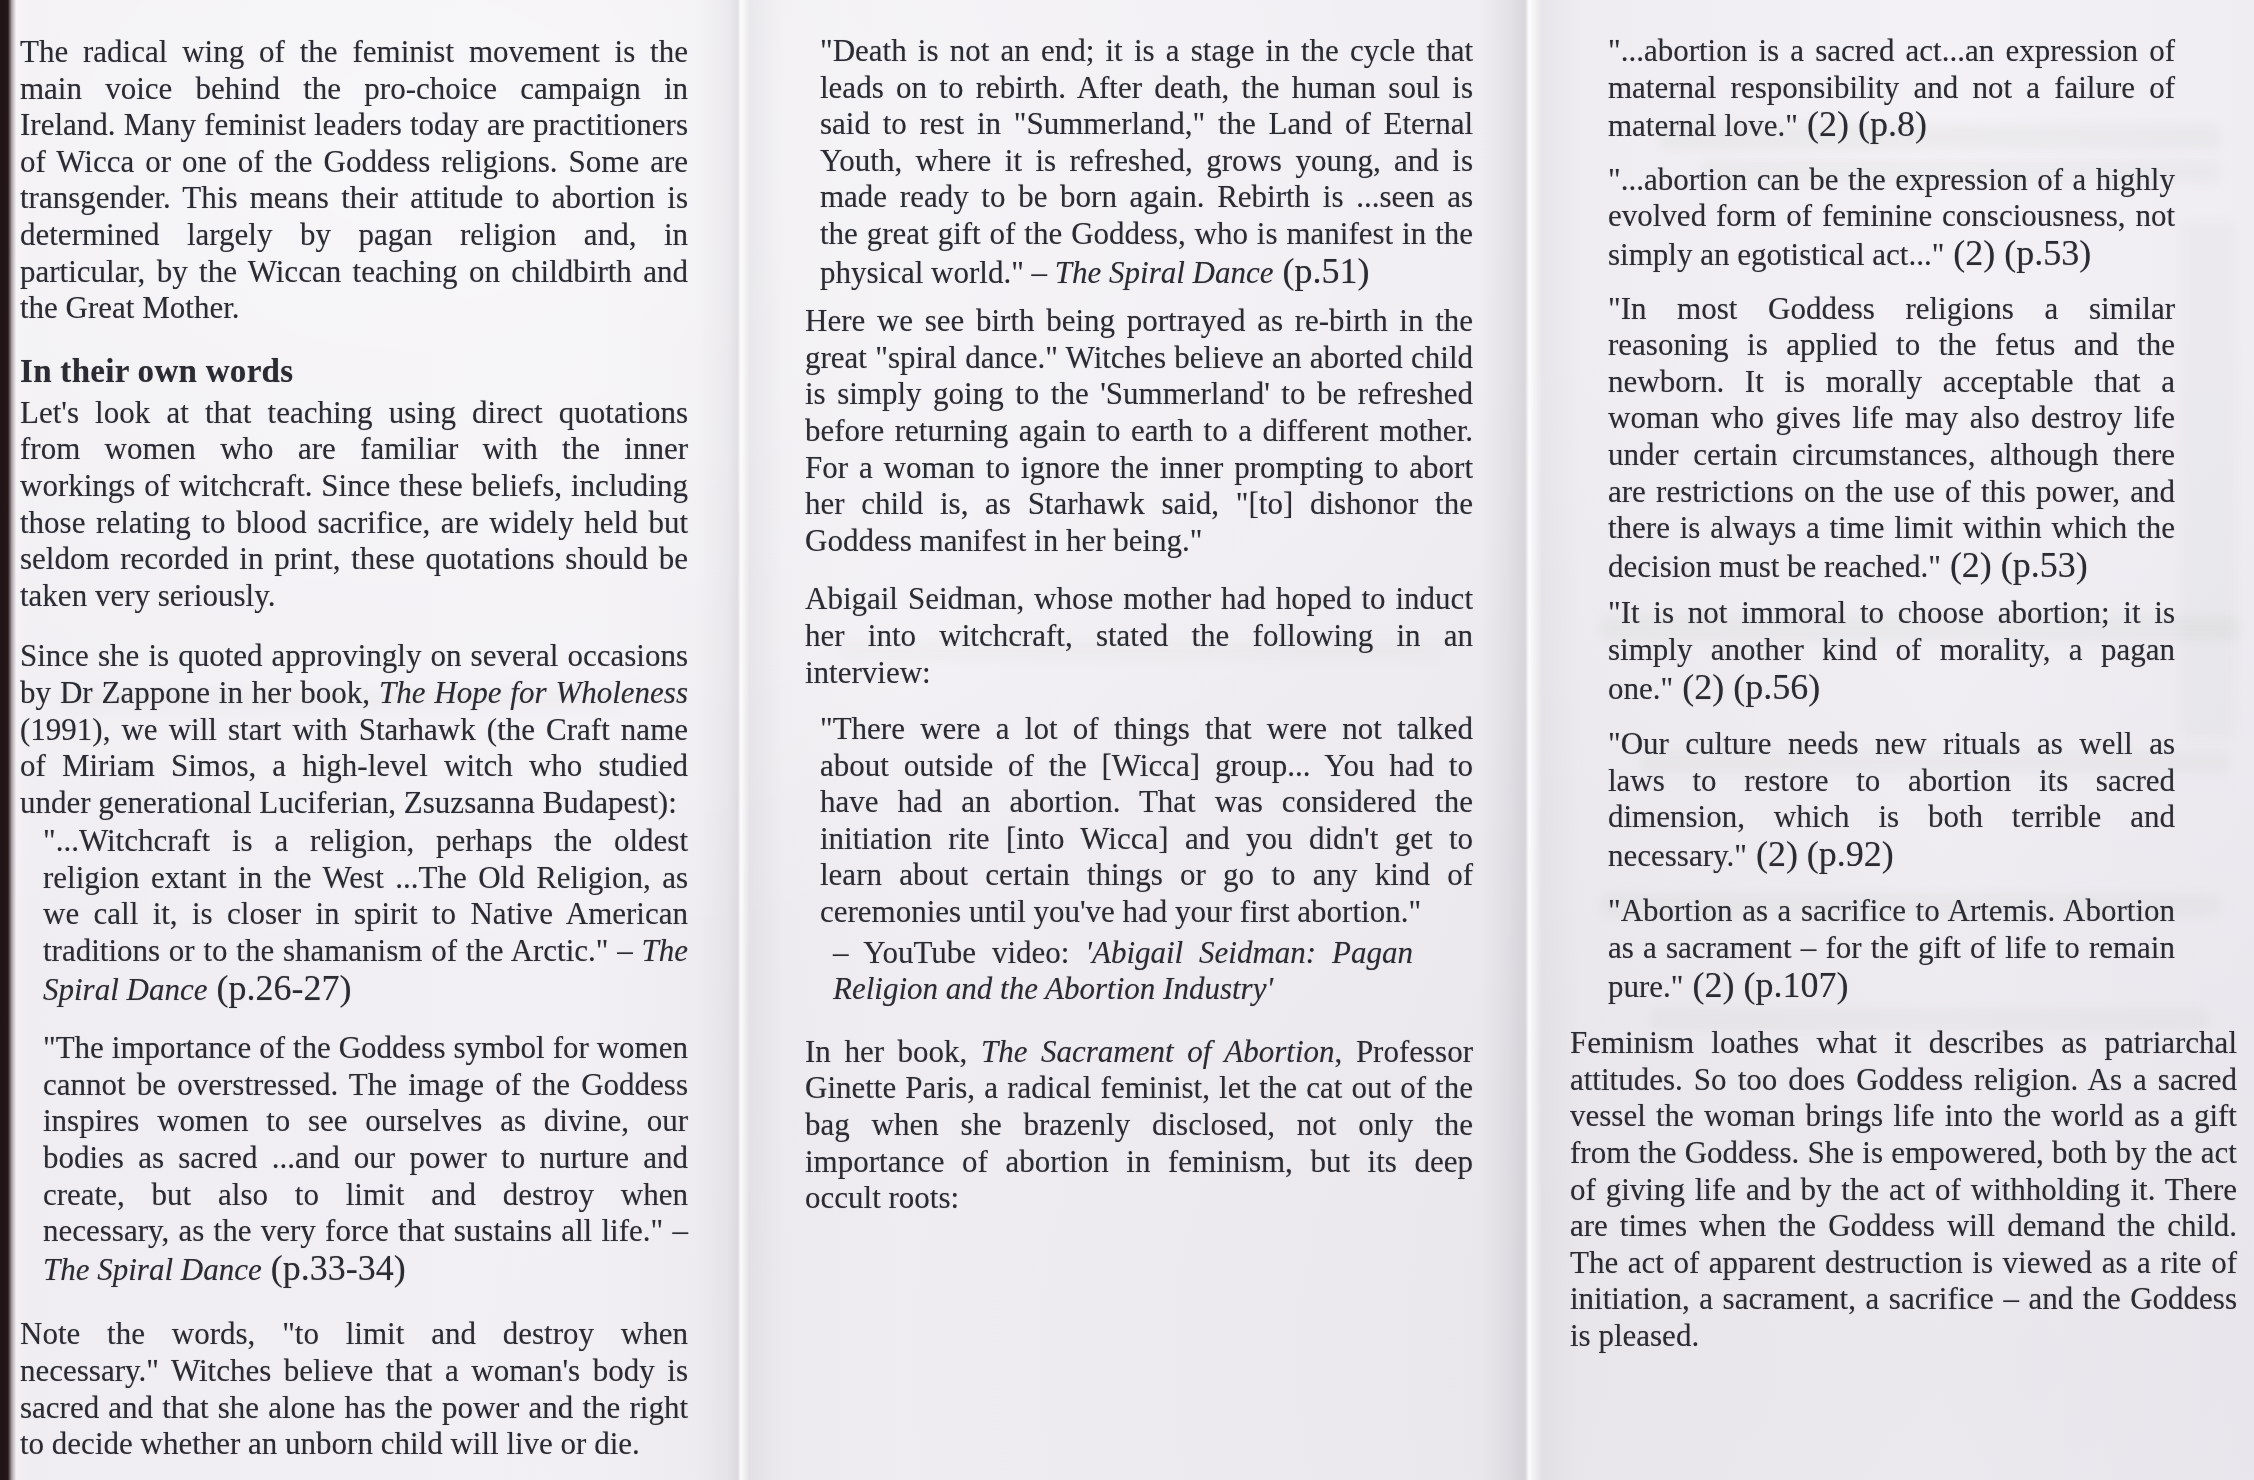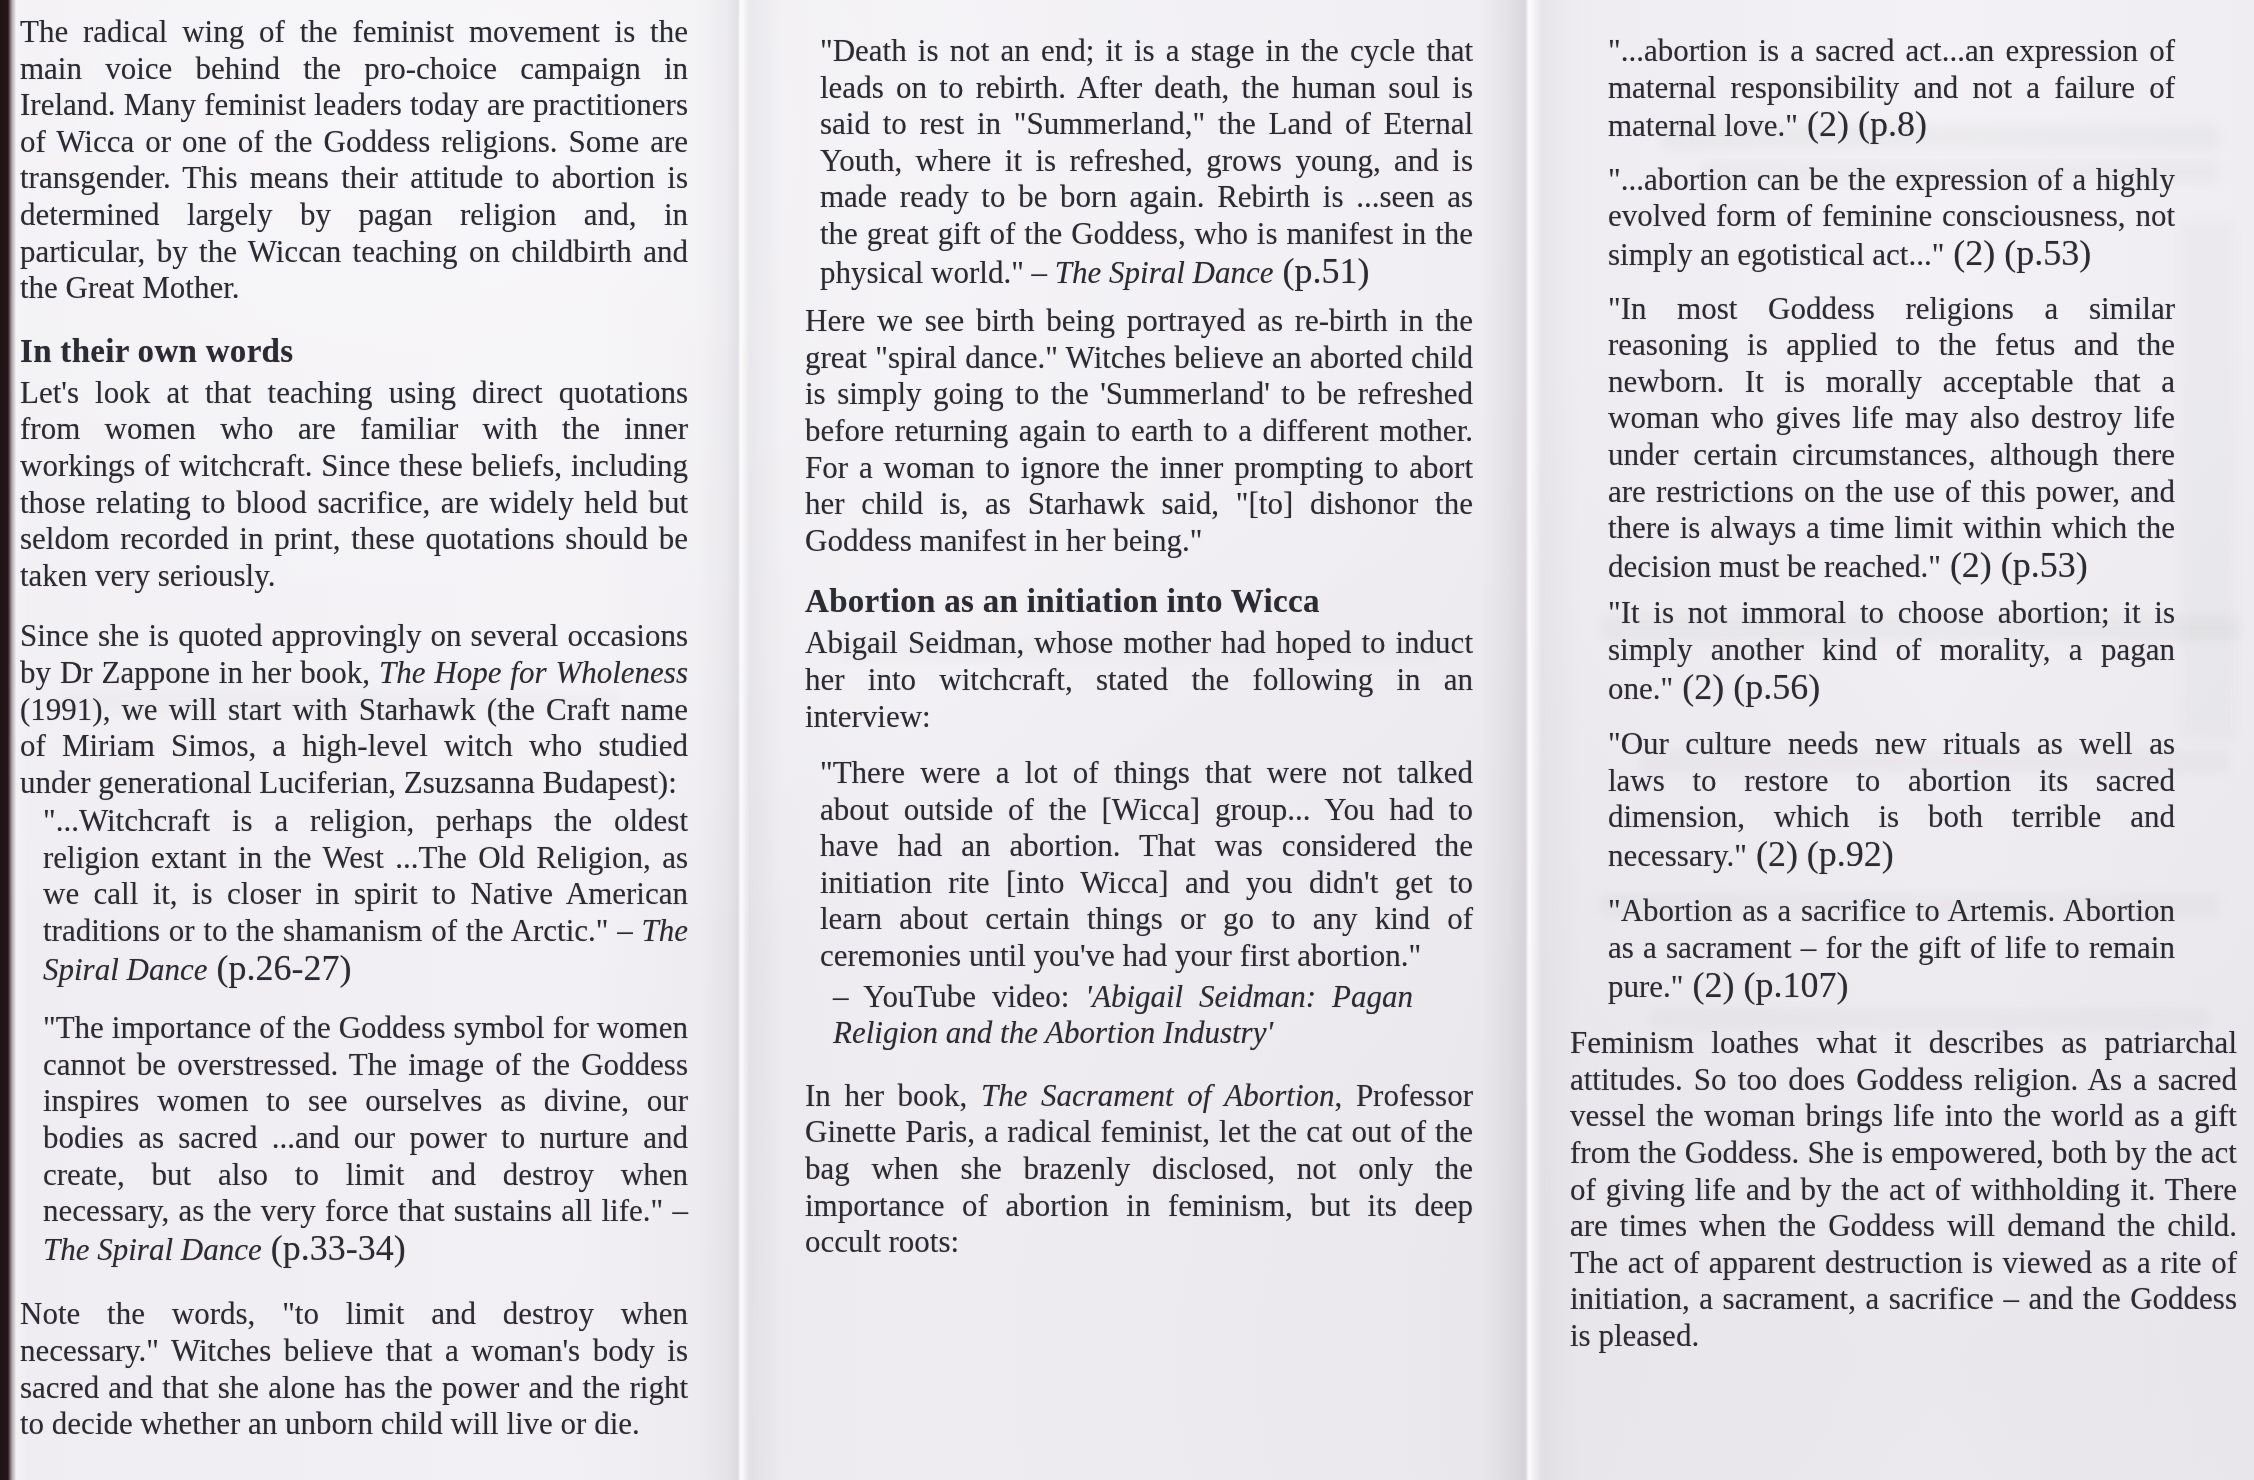--- a/index.html
+++ b/index.html
@@ -32,21 +32,21 @@
     position: absolute; border-radius: 8px;
     background: #84907e; filter: blur(4px);
   }
   .col {
     position: absolute;
     text-align: justify;
     font-size: 31px;
     line-height: 36.6px;
     text-shadow: 0 0 1px rgba(43,43,51,0.38);
   }
-  .col-1 { left: 20px;   top: 14px; width: 668px; }
+  .col-1 { left: 20px;   top: 34px; width: 668px; }
   .col-2 { left: 805px;  top: 33px; width: 668px; }
   .col-3 { left: 1570px; top: 33px; width: 667px; }
   p { margin: 0 0 22px 0; }
   h2 { font-size: 33px; line-height: 40px; margin: 0 0 4px 0; font-weight: bold; letter-spacing: 0.3px; }
   .quote { padding-left: 23px; }
   .col-2 .quote { padding-left: 15px; }
   .col-3 .quote { padding-left: 38px; padding-right: 62px; }
   .ref { font-size: 36px; }
   i { font-style: italic; }
   .attribution { width: 580px; margin: 0 0 26px 28px; }
@@ -86,21 +86,20 @@
     <p class="mb24"><span>Let's look at that teaching using direct quotations from women who are familiar with the inner workings of witchcraft. Since these beliefs, including those relating to blood sacrifice, are widely held but seldom recorded in print, these quotations should be taken very seriously.</span></p>
     <p class="mb14"><span>Since she is quoted approvingly on several occasions by Dr Zappone in her book, </span><i>The Hope for Wholeness</i><span> (1991), we will start with Starhawk (the Craft name of Miriam Simos, a high-level witch who studied under generational Luciferian, Zsuzsanna Budapest):</span></p>
     <p class="quote"><span>"...Witchcraft is a religion, perhaps the oldest religion extant in the West ...The Old Religion, as we call it, is closer in spirit to Native American traditions or to the shamanism of the Arctic." – </span><i>The Spiral Dance</i><span class="ref"> (p.26-27)</span></p>
     <p class="quote mb28"><span>"The importance of the Goddess symbol for women cannot be overstressed. The image of the Goddess inspires women to see ourselves as divine, our bodies as sacred ...and our power to nurture and create, but also to limit and destroy when necessary, as the very force that sustains all life." – </span><i>The Spiral Dance</i><span class="ref"> (p.33-34)</span></p>
     <p class="mb0"><span>Note the words, "to limit and destroy when necessary." Witches believe that a woman's body is sacred and that she alone has the power and the right to decide whether an unborn child will live or die.</span></p>
   </section>
 
   <section class="col col-2">
     <p class="quote mb12"><span>"Death is not an end; it is a stage in the cycle that leads on to rebirth. After death, the human soul is said to rest in "Summerland," the Land of Eternal Youth, where it is refreshed, grows young, and is made ready to be born again. Rebirth is ...seen as the great gift of the Goddess, who is manifest in the physical world." – </span><i>The Spiral Dance</i><span class="ref"> (p.51)</span></p>
     <p><span>Here we see birth being portrayed as re-birth in the great "spiral dance." Witches believe an aborted child is simply going to the 'Summerland' to be refreshed before returning again to earth to a different mother. For a woman to ignore the inner prompting to abort her child is, as Starhawk said, "[to] dishonor the Goddess manifest in her being."</span></p>
-    <h2>Abortion as an initiation into Wicca</h2>
     <p class="mb20"><span>Abigail Seidman, whose mother had hoped to induct her into witchcraft, stated the following in an interview:</span></p>
     <p class="quote mb4"><span>"There were a lot of things that were not talked about outside of the [Wicca] group... You had to have had an abortion. That was considered the initiation rite [into Wicca] and you didn't get to learn about certain things or go to any kind of ceremonies until you've had your first abortion."</span></p>
     <p class="attribution"><span>– YouTube video: </span><i>'Abigail Seidman: Pagan Religion and the Abortion Industry'</i></p>
     <p class="mb0"><span>In her book, </span><i>The Sacrament of Abortion</i><span>, Professor Ginette Paris, a radical feminist, let the cat out of the bag when she brazenly disclosed, not only the importance of abortion in feminism, but its deep occult roots:</span></p>
   </section>
 
   <section class="col col-3">
     <p class="quote mb17"><span>"...abortion is a sacred act...an expression of maternal responsibility and not a failure of maternal love."</span><span class="ref"> (2) (p.8)</span></p>
     <p class="quote mb17"><span>"...abortion can be the expression of a highly evolved form of feminine consciousness, not simply an egotistical act..."</span><span class="ref"> (2) (p.53)</span></p>
     <p class="quote mb10"><span>"In most Goddess religions a similar reasoning is applied to the fetus and the newborn. It is morally acceptable that a woman who gives life may also destroy life under certain circumstances, although there are restrictions on the use of this power, and there is always a time limit within which the decision must be reached."</span><span class="ref"> (2) (p.53)</span></p>

